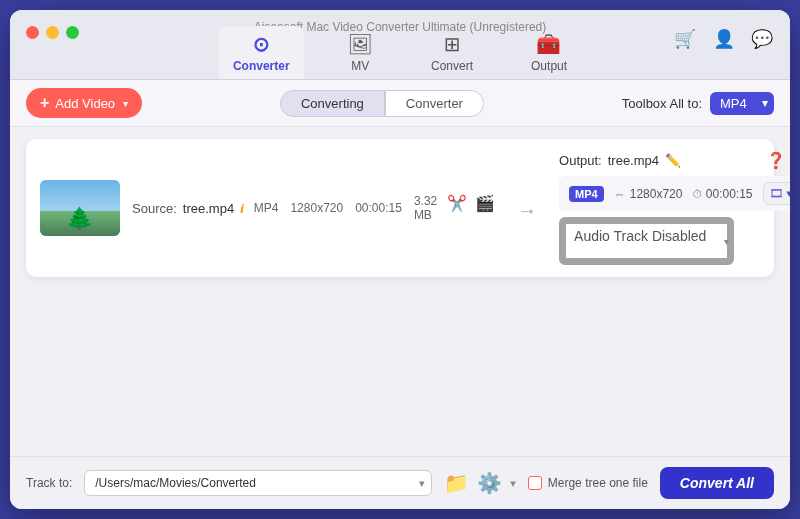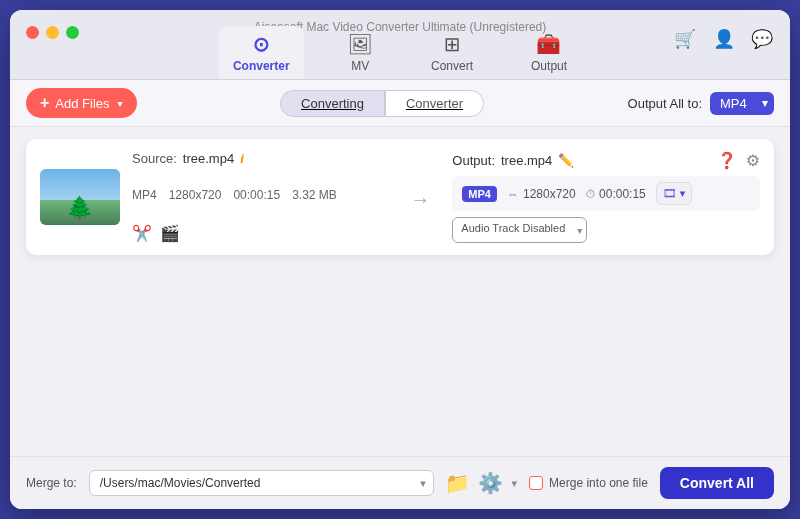--- a/index.html
+++ b/index.html
@@ -122,21 +122,20 @@
       font-size: 16px;
       font-weight: bold;
     }
     .add-files-btn .chevron {
       font-size: 10px;
       margin-left: 2px;
     }
     .tab-switcher {
       display: flex;
       gap: 0;
-      text-decoration: underline;
     }
     .tab-switch-btn {
       border: 1px solid #ccc;
       background: white;
       padding: 5px 20px;
       font-size: 13px;
       cursor: pointer;
       color: #555;
     }
     .tab-switch-btn:first-child {
@@ -223,22 +222,22 @@
       position: absolute;
       bottom: 0;
       left: 0;
       right: 0;
       height: 45%;
       background: linear-gradient(to bottom, #6db87a, #4a7c59);
     }
     .file-info {
       flex: 1;
       display: flex;
-      flex-direction: column;
-      gap: 22px;
+      flex-direction: row;
+      gap: 10px;
     }
     .file-source {
       font-size: 13px;
       color: #333;
       display: flex;
       align-items: center;
       gap: 6px;
     }
     .source-label { color: #555; }
     .source-name { color: #333; font-weight: 500; }
@@ -327,24 +326,24 @@
       gap: 4px;
       font-size: 12px;
       color: #555;
     }
     .meta-icon { color: #888; font-size: 12px; }
     .dropdowns {
       display: flex;
       gap: 8px;
     }
     .dropdown-select {
-      border: 1px solid #a3a3a3;
+      border: 7px solid #a3a3a3;
       border-radius: 6px;
-      padding: 4px 20px 8px 8px;
-      font-size: 11px;
+      padding: 4px 20px 14px 8px;
+      font-size: 14px;
       color: #555;
       background: white;
       cursor: pointer;
       appearance: none;
       -webkit-appearance: none;
     }
     .select-wrap {
       position: relative;
     }
     .select-wrap::after {
@@ -434,20 +433,21 @@
     .convert-all-btn {
       background: #3333cc;
       color: white;
       border: none;
       border-radius: 8px;
       padding: 8px 20px;
       font-size: 14px;
       font-weight: 600;
       cursor: pointer;
       white-space: nowrap;
+      font-style: italic;
     }
   </style>
 </head>
 <body>
 
 <div class="window">
 
   <div class="titlebar">
     <div class="traffic-lights">
       <div class="traffic-light tl-red"></div>
@@ -476,31 +476,31 @@
     <div class="header-icons">
       <span>🛒</span>
       <span>👤</span>
       <span>💬</span>
     </div>
   </div>
 
   <div class="toolbar">
     <button class="add-files-btn">
       <span class="plus">+</span>
-      <span>Add Files</span>
+      <span>Add Video</span>
       <span class="chevron">▾</span>
     </button>
 
     <div class="tab-switcher">
       <button class="tab-switch-btn active">Converting</button>
       <button class="tab-switch-btn">Converter</button>
     </div>
 
     <div class="convert-all-to">
-      <span>Output All to:</span>
+      <span>Toolbox All to:</span>
       <div class="format-select-wrap">
         <select class="format-select">
           <option>MP4</option>
           <option>MOV</option>
           <option>AVI</option>
           <option>MKV</option>
         </select>
       </div>
     </div>
   </div>
@@ -569,29 +569,29 @@
               <option>Audio Track Disabled</option>
               <option>Audio Track 1</option>
             </select>
           </div>
         </div>
       </div>
     </div>
   </div>
 
   <div class="footer">
-    <span class="save-to-label">Merge to:</span>
+    <span class="save-to-label">Track to:</span>
     <div class="path-input-wrap">
       <input class="path-input" type="text" value="/Users/mac/Movies/Converted" style="">
       <span class="path-chevron">▾</span>
     </div>
     <div class="footer-actions">
       <button class="footer-icon-btn">📁</button>
       <button class="footer-icon-btn">⚙️</button>
       <span style="font-size:11px;color:#888;">▾</span>
     </div>
     <label class="merge-label">
       <div class="merge-checkbox"></div>
-      <span>Merge into one file</span>
+      <span>Merge tree one file</span>
     </label>
     <button class="convert-all-btn">Convert All</button>
   </div>
 </div>
 
 </body></html>

